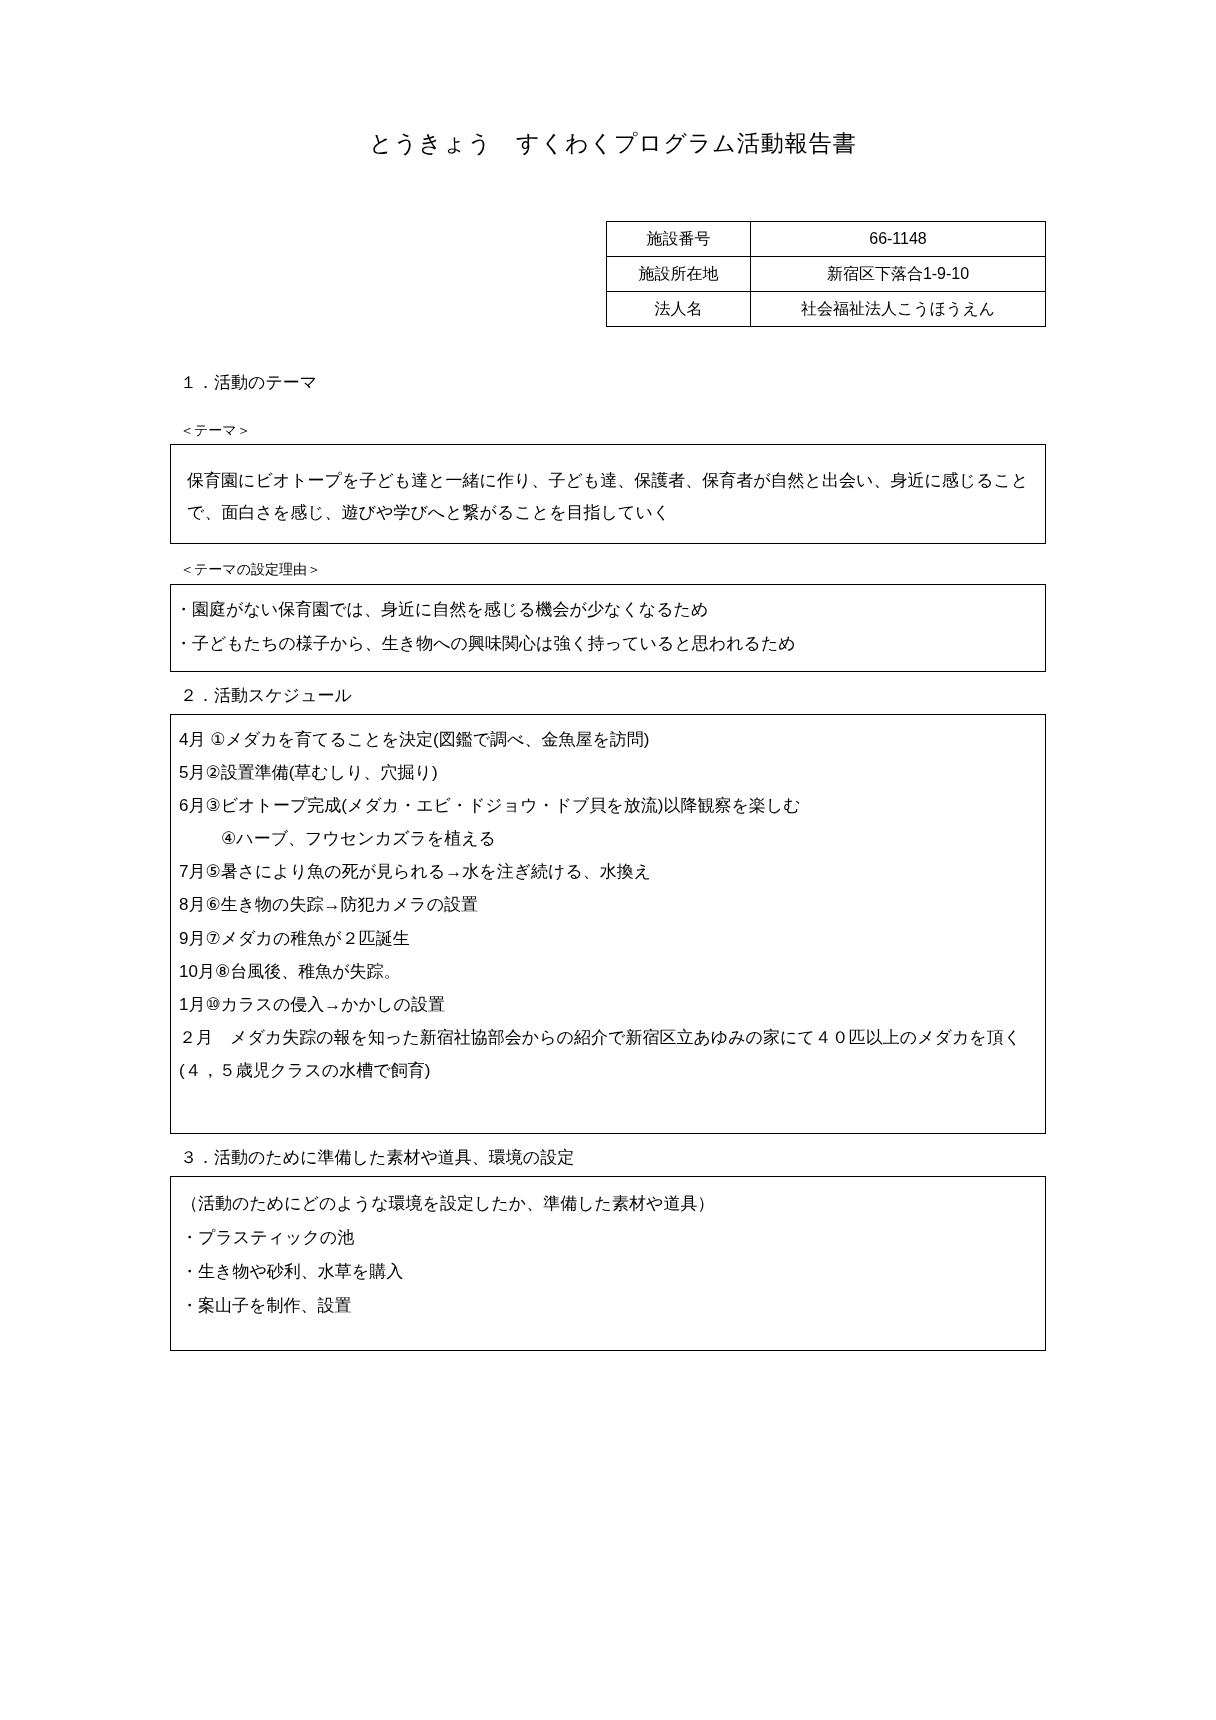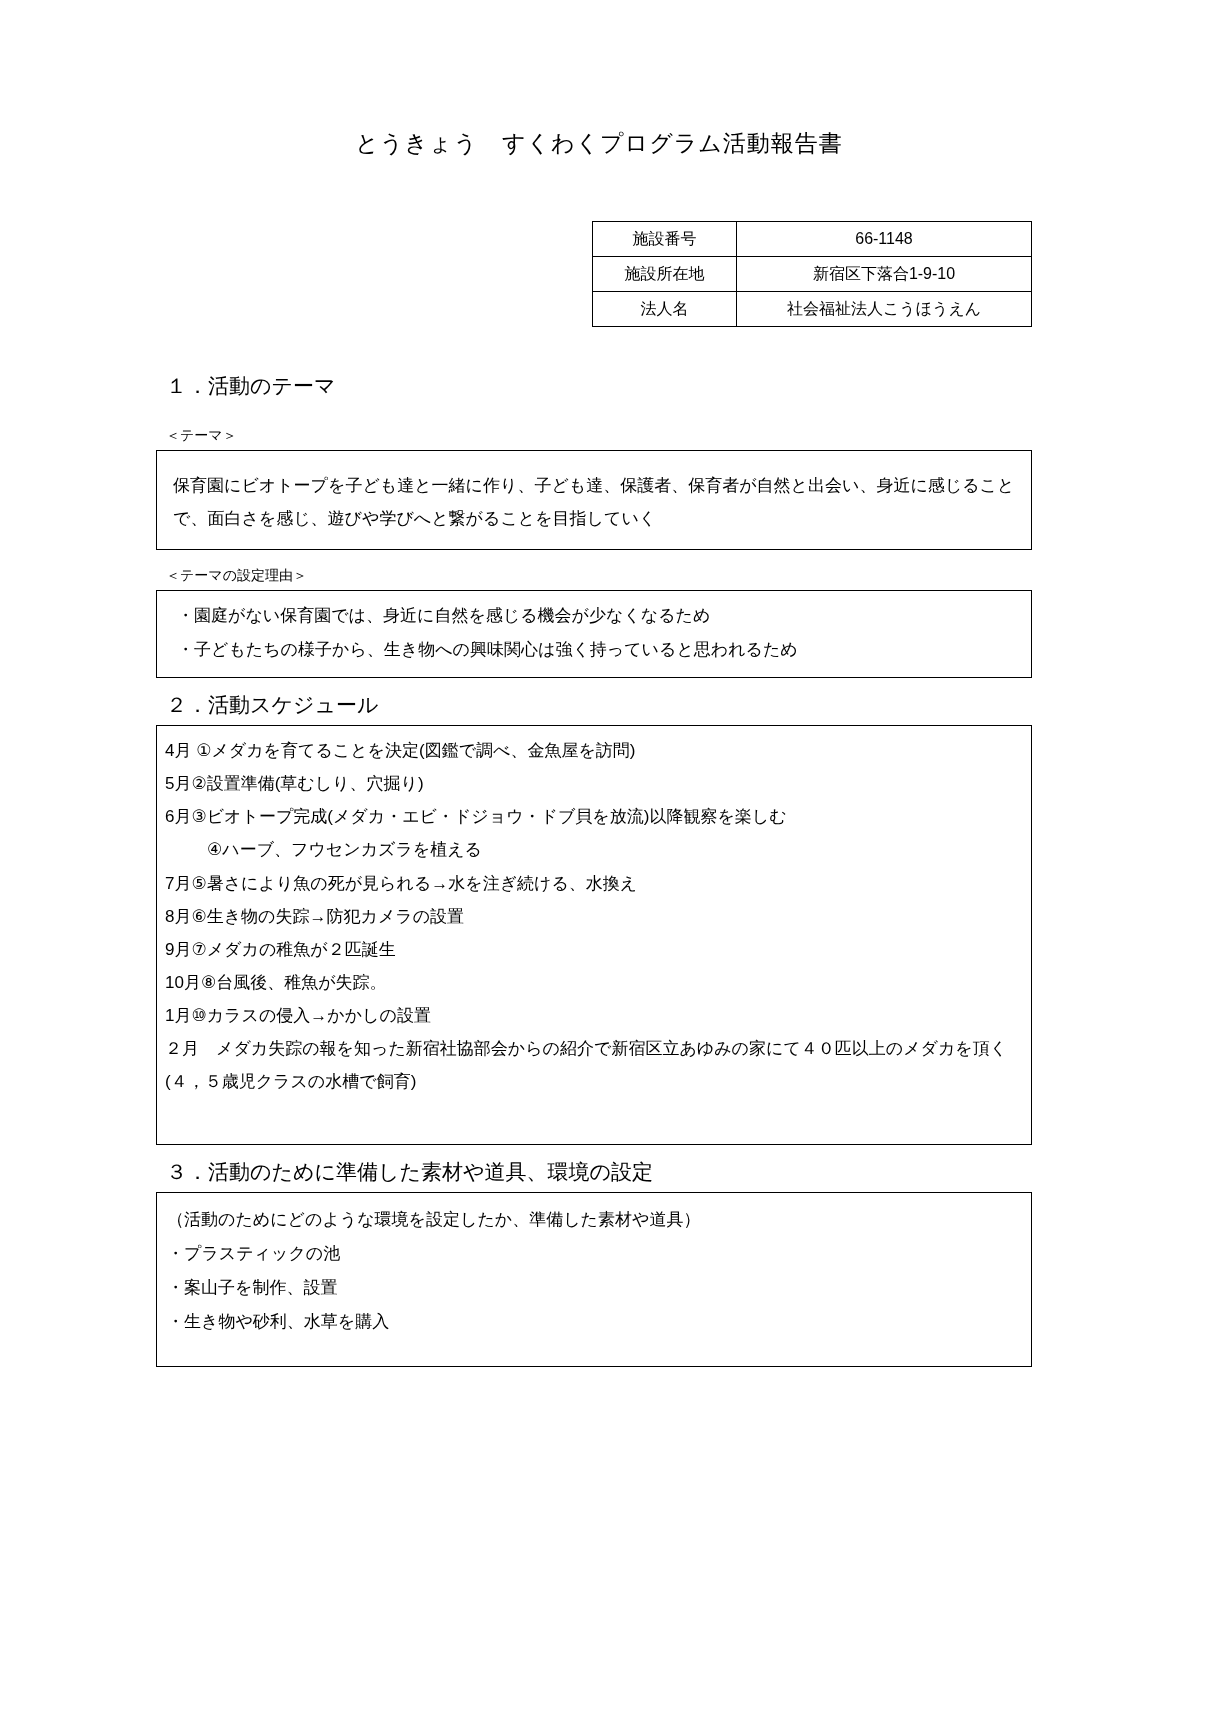--- a/index.html
+++ b/index.html
@@ -14,21 +14,21 @@
   .page {
     position: relative;
     width: 1216px;
     height: 1720px;
     margin: 0 auto;
     background: #ffffff;
     overflow: hidden;
   }
   .doc {
     position: absolute;
-    left: 156px;
+    left: 170px;
     top: 0;
     width: 876px;
   }
   .doc-title {
     text-align: center;
     font-size: 23px;
     letter-spacing: 1px;
     margin-top: 128px;
     margin-left: 10px;
     font-weight: normal;
@@ -50,21 +50,21 @@
     font-size: 16px;
     text-align: center;
     padding: 2px 4px;
     line-height: 1.2;
   }
   table.facility td.label {
     width: 135px;
   }
   
   .sec-head {
-    font-size: 21px;
+    font-size: 17px;
     margin: 0 0 6px 10px;
     line-height: 1.4;
   }
   .sub-head {
     font-size: 14px;
     margin: 0 0 4px 10px;
     line-height: 1.4;
   }
   .gap-1 { height: 44px; }
   .gap-sm { height: 20px; }
@@ -78,21 +78,21 @@
   }
   .box.theme {
     min-height: 100px;
     display: flex;
     align-items: flex-end;
   }
   .box p {
     margin: 0;
   }
   .box.reason {
-    padding: 8px 16px 10px 20px;
+    padding: 8px 16px 10px 4px;
     line-height: 2.0;
   }
   .box.schedule {
     padding: 8px 12px 10px 8px;
     line-height: 1.95;
     min-height: 420px;
   }
   .box.materials {
     padding: 10px 12px 3px 10px;
     line-height: 2.0;
@@ -166,18 +166,18 @@
       <p class="hang">２月　メダカ失踪の報を知った新宿社協部会からの紹介で新宿区立あゆみの家にて４０匹以上のメダカを頂く(４，５歳児クラスの水槽で飼育)</p>
     </div>
 
     <div style="height:12px"></div>
 
     <div class="sec-head">３．活動のために準備した素材や道具、環境の設定</div>
 
     <div class="box materials">
       <p>（活動のためにどのような環境を設定したか、準備した素材や道具）</p>
       <p>・プラスティックの池</p>
+      <p>・生き物や砂利、水草を購入</p>
       <p>・案山子を制作、設置</p>
-      <p>・生き物や砂利、水草を購入</p>
     </div>
 
   </div>
 </div>
 
 </body></html>

